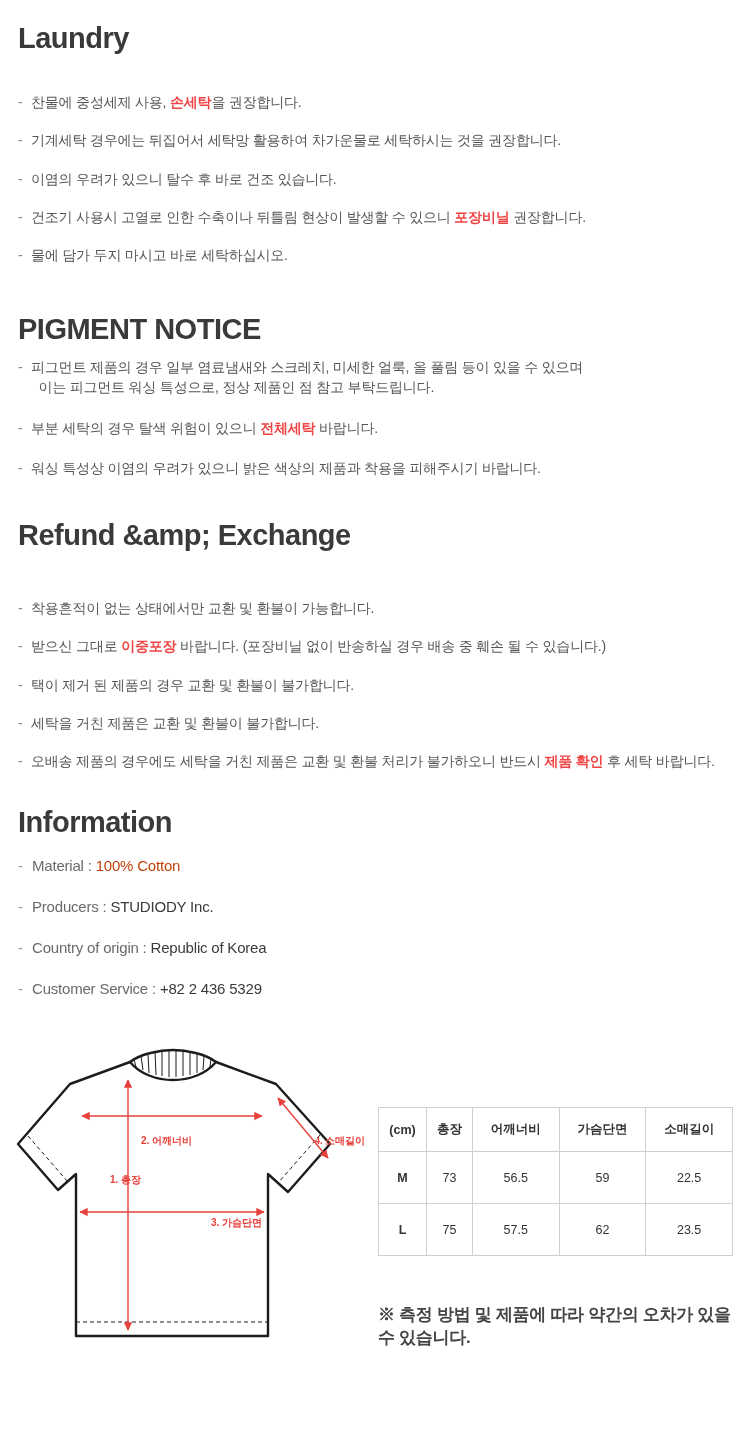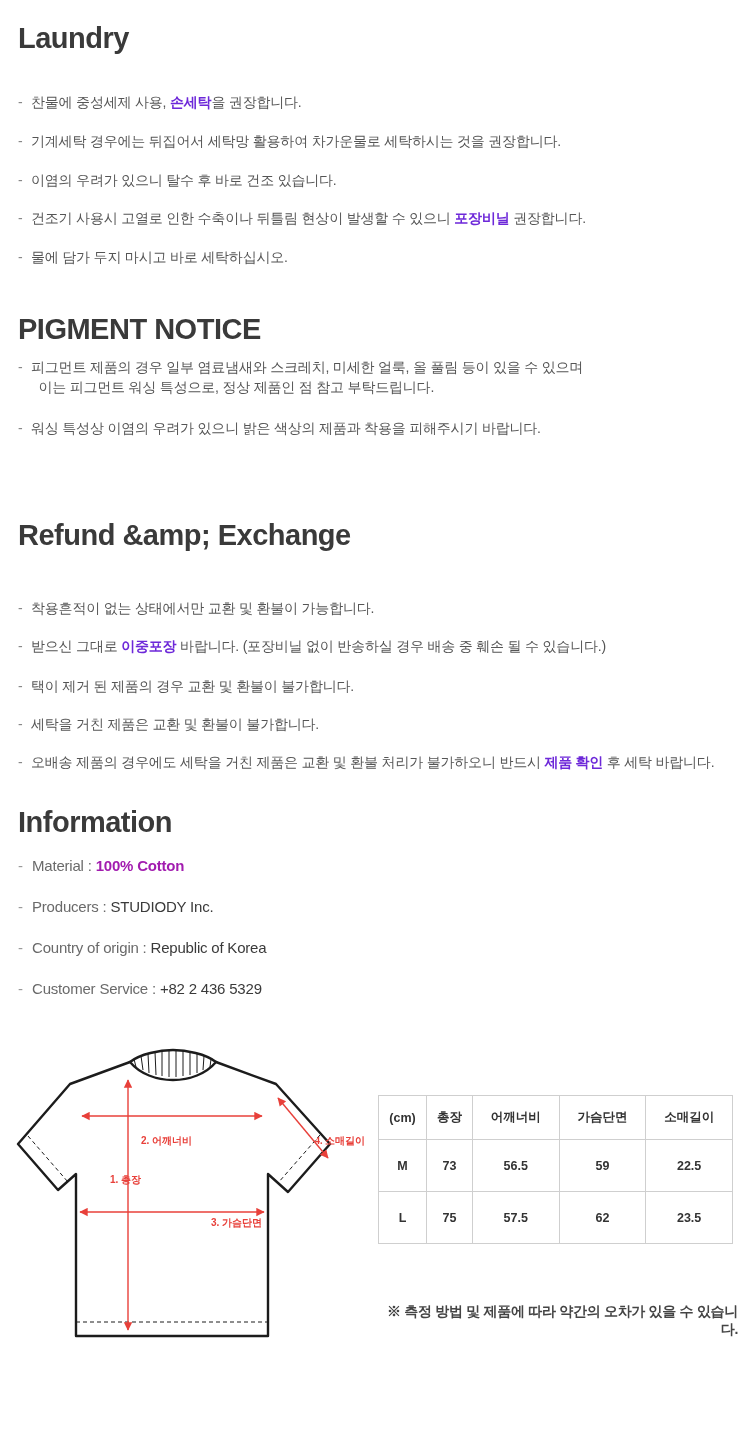--- a/index.html
+++ b/index.html
@@ -49,21 +49,21 @@
     padding-left: 13px;
     letter-spacing: -0.2px;
   }
   .bullet-list li::before {
     content: "-";
     position: absolute;
     left: 0;
     top: 0;
     color: #888888;
   }
-  .bullet-list li b { color: #6d28d9; font-weight: bold; font-family: Liberation Serif, serif; }
+  .bullet-list li b { color: #ef4444; font-weight: bold; }
 
   .list-laundry { top: 92px; width: 700px; }
   .list-pigment { top: 357px; width: 700px; }
   .list-pigment li { margin-bottom: 20px; }
   .list-refund  { top: 570px; width: 715px; margin-top: 28px; }
 
   .info-list {
     position: absolute;
     left: 18px;
     top: 855px;
@@ -78,67 +78,67 @@
     margin-bottom: 20px;
     position: relative;
     padding-left: 14px;
     letter-spacing: -0.2px;
   }
   .info-list li::before {
     content: "-";
     position: absolute; left: 0; top: 0;
     color: #9a9a9a;
   }
-  .info-list .val { color: #a21caf; font-weight: bold; }
+  .info-list .val { color: #c2410c; font-weight: normal; }
   .info-list .val-plain { color: #3a3a3a; font-weight: normal; }
 
   
   .size-area {
     position: absolute;
     left: 0; top: 1035px;
     width: 750px; height: 330px;
   }
   .tee-wrap {
     position: absolute;
     left: 10px; top: 5px;
     width: 350px; height: 320px;
   }
   .table-wrap {
     position: absolute;
-    left: 378px; top: 60px;
+    left: 378px; top: 72px;
     width: 355px;
   }
   table.size-table {
     border-collapse: collapse;
     width: 355px;
     background: #fff;
   }
   table.size-table td, table.size-table th {
     border: 1px solid #cfcfcf;
     text-align: center;
     font-size: 12.5px;
     color: #333;
     height: 52px;
-    font-weight: bold;
+    font-weight: normal;
   }
   table.size-table thead th {
     font-weight: bold;
     height: 44px;
     font-size: 12.5px;
   }
   table.size-table tbody td:first-child {
     font-weight: bold;
   }
   .table-note {
     position: absolute;
     left: 378px;
     top: 268px;
     width: 360px;
-    text-align: right;
-    font-size: 14px;
+    text-align: left;
+    font-size: 17px;
     color: #444;
     font-weight: bold;
     letter-spacing: -0.3px;
   }
   .measure-label {
     position: absolute;
     color: #e8403a;
     font-size: 10px;
     font-weight: bold;
     white-space: nowrap;
@@ -158,20 +158,21 @@
       <li>찬물에 중성세제 사용, <b>손세탁</b>을 권장합니다.</li>
       <li>기계세탁 경우에는 뒤집어서 세탁망 활용하여 차가운물로 세탁하시는 것을 권장합니다.</li>
       <li>이염의 우려가 있으니 탈수 후 바로 건조 있습니다.</li>
       <li>건조기 사용시 고열로 인한 수축이나 뒤틀림 현상이 발생할 수 있으니 <b>포장비닐</b> 권장합니다.</li>
       <li>물에 담가 두지 마시고 바로 세탁하십시오.</li>
     </ul>
 
   <h2 class="section-title sec-pigment-title">PIGMENT NOTICE</h2>
   <ul class="bullet-list list-pigment" id="pigment-list">
       <li>피그먼트 제품의 경우 일부 염료냄새와 스크레치, 미세한 얼룩, 올 풀림 등이 있을 수 있으며<br>&nbsp;&nbsp;이는 피그먼트 워싱 특성으로, 정상 제품인 점 참고 부탁드립니다.</li>
+      <li>부분 세탁의 경우 탈색 위험이 있으니 <b>전체세탁</b> 바랍니다.</li>
       <li>워싱 특성상 이염의 우려가 있으니 밝은 색상의 제품과 착용을 피해주시기 바랍니다.</li>
     </ul>
 
   <h2 class="section-title sec-refund-title">Refund &amp;amp; Exchange</h2>
   <ul class="bullet-list list-refund" id="refund-list">
       <li>착용흔적이 없는 상태에서만 교환 및 환불이 가능합니다.</li>
       <li>받으신 그대로 <b>이중포장</b> 바랍니다. (포장비닐 없이 반송하실 경우 배송 중 훼손 될 수 있습니다.)</li>
       <li>택이 제거 된 제품의 경우 교환 및 환불이 불가합니다.</li>
       <li>세탁을 거친 제품은 교환 및 환불이 불가합니다.</li>
       <li>오배송 제품의 경우에도 세탁을 거친 제품은 교환 및 환불 처리가 불가하오니 반드시 <b>제품 확인</b> 후 세탁 바랍니다.</li>

